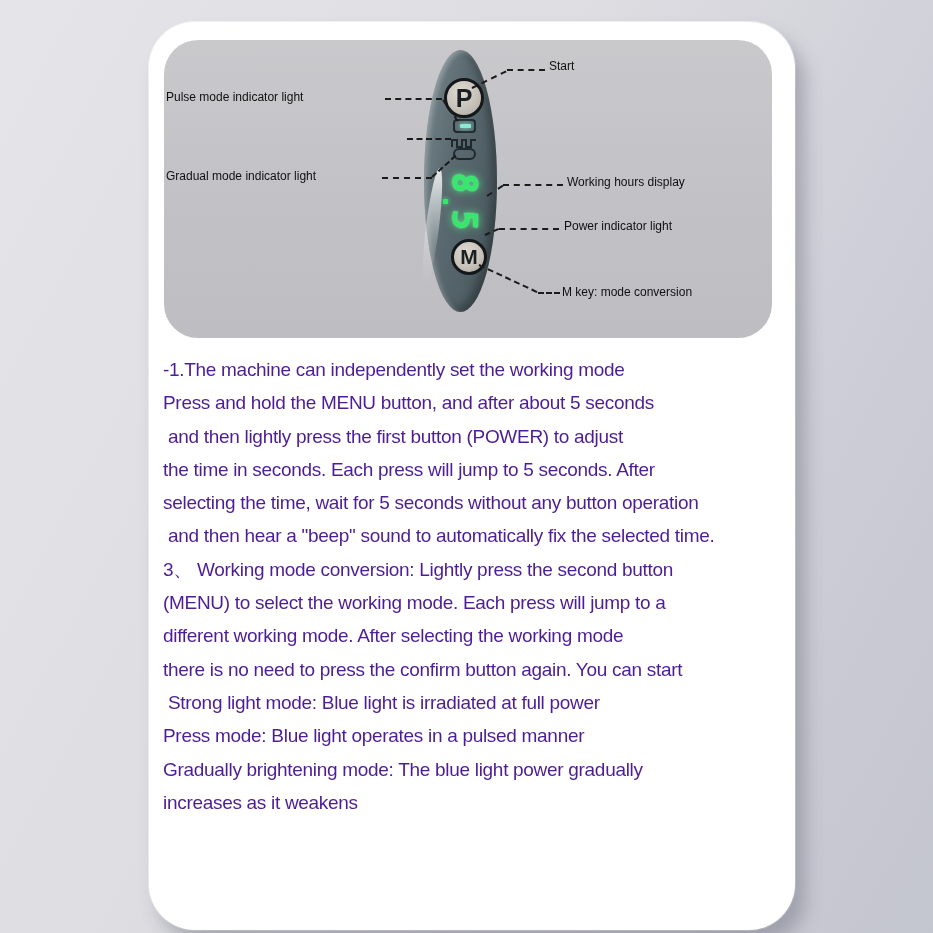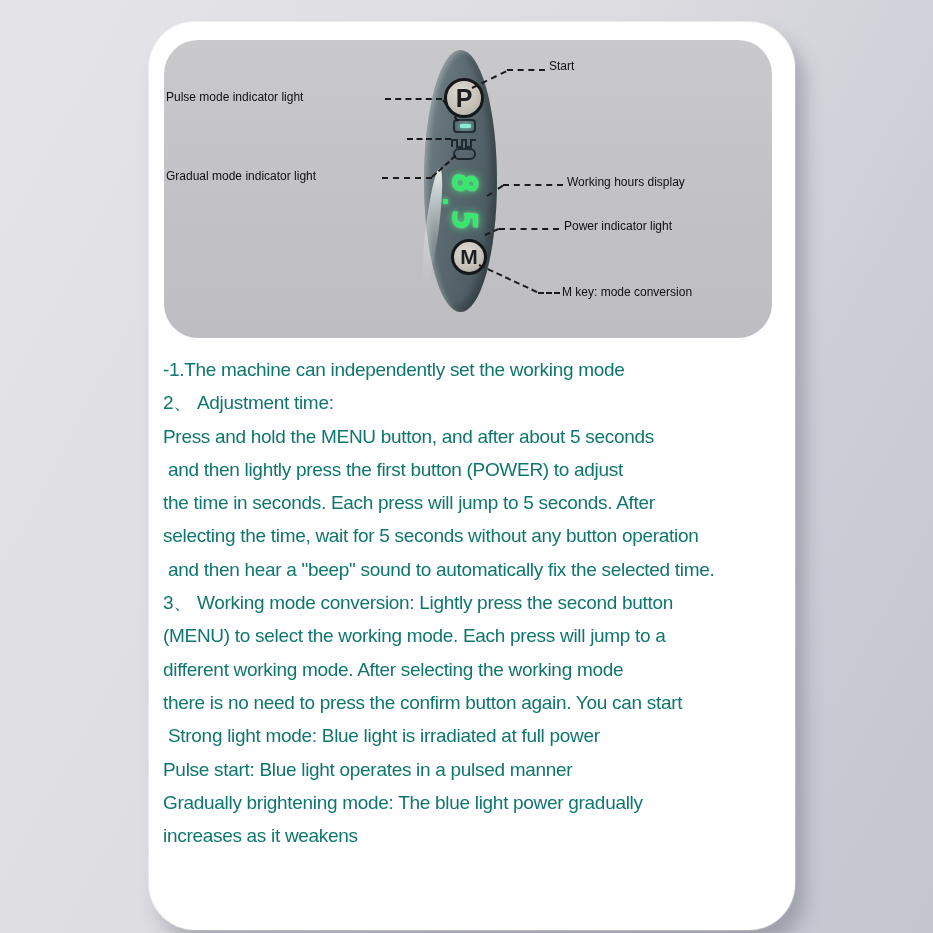--- a/index.html
+++ b/index.html
@@ -138,21 +138,21 @@
   .instructions {
     position: absolute;
     left: 14px; top: 331px;
     width: 626px;
   }
   .instr-line {
     height: 33.3px;
     line-height: 33.3px;
     font-size: 19px;
     letter-spacing: -0.3px;
-    color: #0f766e;
+    color: #4c1d95;
     white-space: pre;
   }
 </style>
 </head>
 <body>
 
 <div class="card">
 
   <div class="panel">
 
@@ -206,29 +206,28 @@
     <div class="dash ln-hours-d"></div>
     <div class="dash ln-hours-h"></div>
     <div class="dash ln-power-d"></div>
     <div class="dash ln-power-h"></div>
     <div class="dash ln-mkey-d"></div>
     <div class="dash ln-mkey-h"></div>
   </div>
 
   <div class="instructions">
     <div class="instr-line">-1.The machine can independently set the working mode</div>
-    <div class="instr-line">2、 Adjustment time:</div>
     <div class="instr-line">Press and hold the MENU button, and after about 5 seconds</div>
     <div class="instr-line"> and then lightly press the first button (POWER) to adjust</div>
     <div class="instr-line">the time in seconds. Each press will jump to 5 seconds. After</div>
     <div class="instr-line">selecting the time, wait for 5 seconds without any button operation</div>
     <div class="instr-line"> and then hear a "beep" sound to automatically fix the selected time.</div>
     <div class="instr-line">3、 Working mode conversion: Lightly press the second button</div>
     <div class="instr-line">(MENU) to select the working mode. Each press will jump to a</div>
     <div class="instr-line">different working mode. After selecting the working mode</div>
     <div class="instr-line">there is no need to press the confirm button again. You can start</div>
     <div class="instr-line"> Strong light mode: Blue light is irradiated at full power</div>
-    <div class="instr-line">Pulse start: Blue light operates in a pulsed manner</div>
+    <div class="instr-line">Press mode: Blue light operates in a pulsed manner</div>
     <div class="instr-line">Gradually brightening mode: The blue light power gradually</div>
     <div class="instr-line">increases as it weakens</div>
   </div>
 
 </div>
 
 </body></html>

